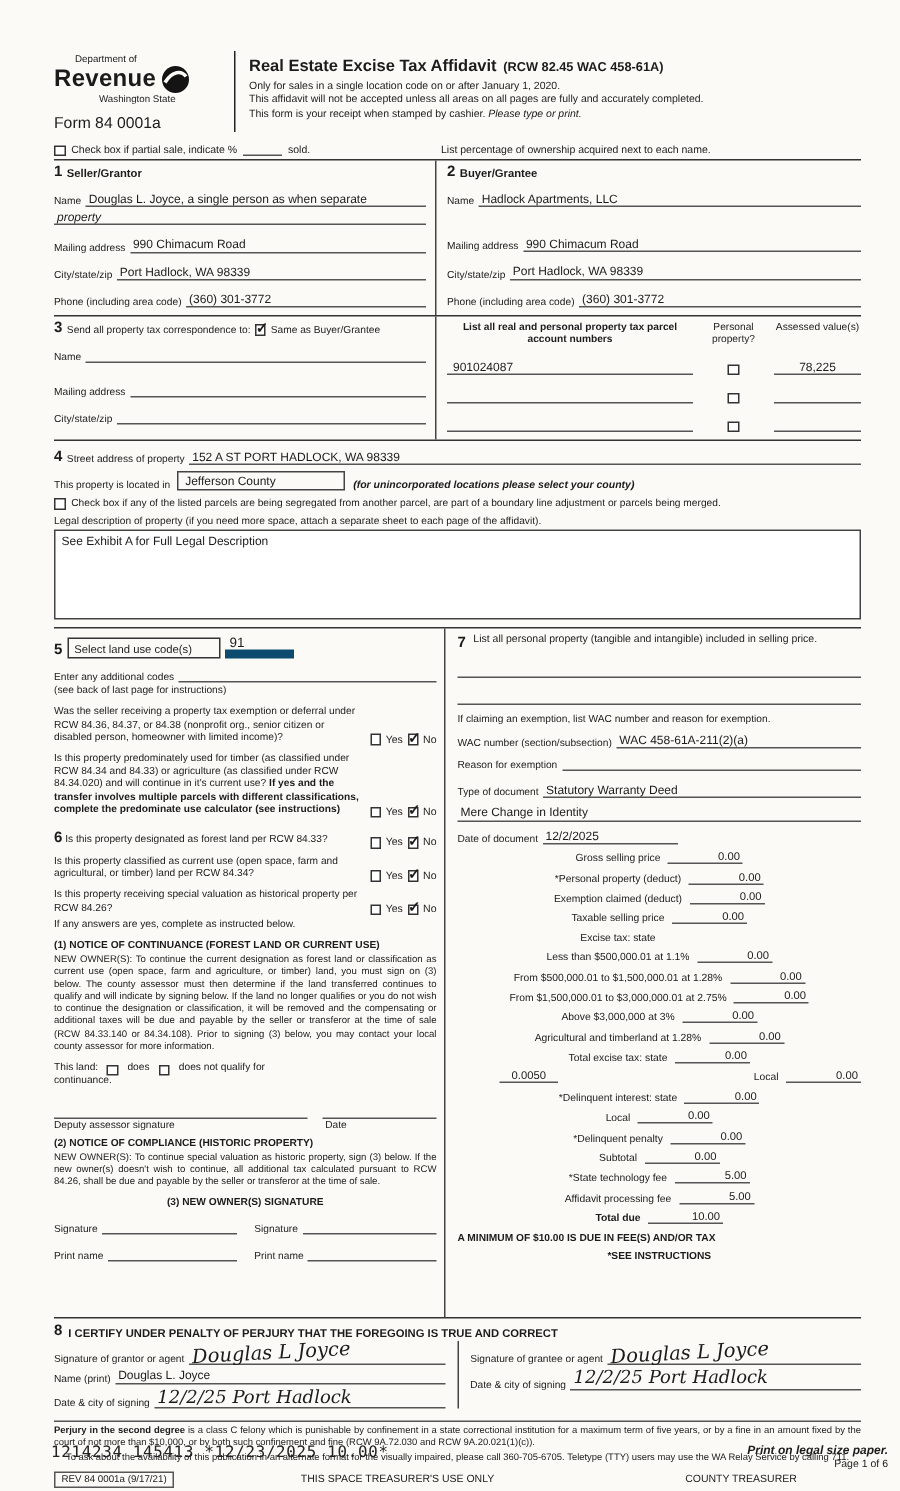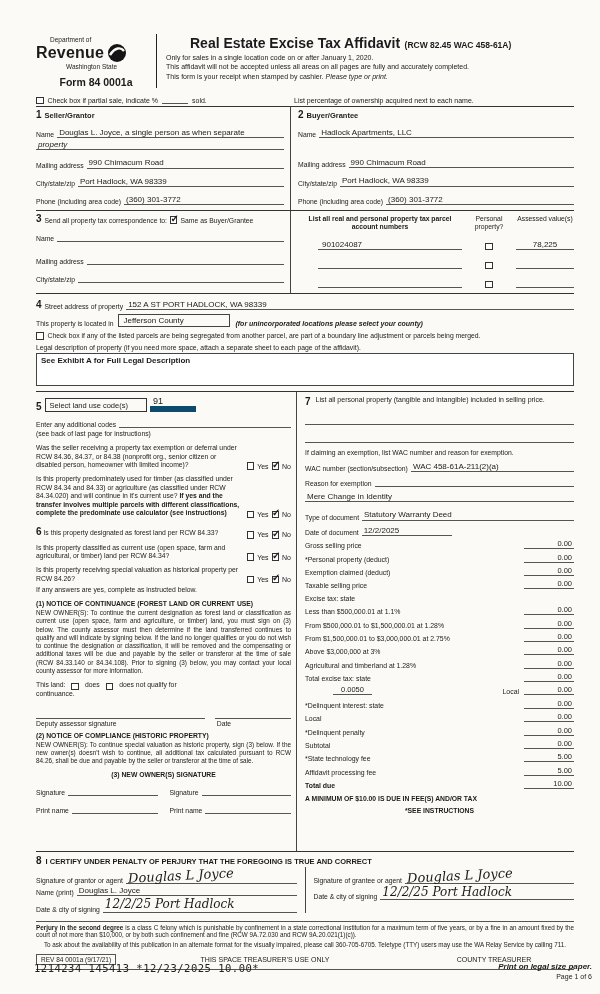--- a/index.html
+++ b/index.html
@@ -6,24 +6,24 @@
 html,body{background:#8a8a8a;}
 body{display:flex;justify-content:center;font-family:"Liberation Sans",sans-serif;color:#1b1b1b;}
 .page{width:600px;height:994px;background:#fbfaf6;padding:34px 26px 0 36px;position:relative;overflow:hidden;}
 
 .hdr{display:flex;margin-bottom:4px;}
 .logo{width:120px;flex:none;padding-top:2px;}
 .logorow{display:flex;align-items:center;gap:3px;}
 .deptof{font-size:6.5px;margin-left:14px;}
 .revname{font-size:16px;font-weight:bold;letter-spacing:.2px;}
 .wastate{font-size:6.5px;margin-left:30px;}
-.formno{font-size:10.5px;font-weight:bold;margin-top:6px;text-align:center;}
+.formno{font-size:10.5px;font-weight:normal;margin-top:6px;}
 .emblem{width:20px;height:20px;flex:none;}
 .titleblk{flex:1;border-left:1.5px solid #222;padding-left:9px;}
-.title{font-size:14px;font-weight:bold;margin-left:24px;}
+.title{font-size:11px;font-weight:bold;}
 .rcw{font-size:8.5px;font-weight:bold;}
 .note{font-size:7px;margin-top:1.5px;line-height:1.2;}
 
 .partial{display:flex;align-items:flex-end;font-size:7px;padding:4px 0 2px;}
 .pleft{display:flex;align-items:flex-end;gap:4px;width:258px;flex:none;}
 .blank{width:26px;border-bottom:1px solid #555;height:8px;}
 .mainbox{border-top:1.2px solid #333;}
 .cols{display:flex;}
 .colL{width:254px;flex:none;padding:2px 6px 5px 0;}
 .colR{flex:1;border-left:1px solid #444;padding:2px 0 5px 7px;}
@@ -35,48 +35,48 @@
 .fill{flex:1;border-bottom:1px solid #555;font-size:8px;line-height:1.15;padding:0 2px;min-height:10px;}
 .cb{display:inline-block;width:7.5px;height:7.5px;border:1px solid #333;background:#fff;position:relative;flex:none;}
 .cb.checked::after{content:"✓";position:absolute;left:-.5px;top:-4.5px;font-size:10px;font-weight:bold;}
 .yn{display:flex;align-items:center;gap:3px;font-size:7px;white-space:nowrap;flex:none;}
 
 .pthead{display:flex;align-items:flex-start;gap:4px;margin-top:2px;}
 .pth1{flex:1;font-size:6.8px;font-weight:bold;text-align:center;line-height:1.2;}
 .pth2,.pth3{font-size:6.8px;text-align:center;line-height:1.2;}
 .pth2{width:46px;}
 .pth3{width:58px;}
-.ptrow{display:flex;align-items:flex-end;gap:4px;margin-top:9px;margin-left:20px;}
+.ptrow{display:flex;align-items:flex-end;gap:4px;margin-top:9px;}
 .ptacct{flex:1;border-bottom:1px solid #555;font-size:8px;padding:0 4px;min-height:10px;}
 .ptcb{width:46px;display:flex;justify-content:center;}
 .ptval{width:58px;border-bottom:1px solid #555;font-size:8px;text-align:center;min-height:10px;}
 
 .s4{border-top:1.2px solid #333;padding:2px 0 0;}
 .s4line2{display:flex;align-items:flex-end;gap:5px;margin-top:4px;}
 .county{border:1px solid #444;font-size:8px;padding:1px 18px 1px 4px;min-width:112px;}
 .cnote{font-size:7px;font-weight:bold;font-style:italic;}
 .seg{display:flex;align-items:flex-start;gap:4px;font-size:6.8px;margin-top:5px;line-height:1.2;}
 .legallb{font-size:6.8px;margin-top:4px;}
-.legalbox{border:1px solid #444;height:33px;font-size:8px;padding:2px 4px;margin:2px 0 5px;background:#fff;font-weight:bold;}
+.legalbox{border:1px solid #444;height:60px;font-size:8px;padding:2px 4px;margin:2px 0 5px;background:#fff;}
 
 .row57{display:flex;border-top:1.2px solid #333;min-height:460px;}
 .c5{width:260px;flex:none;padding:4px 5px 4px 0;}
 .c7{flex:1;border-left:1px solid #444;padding:4px 0 4px 8px;}
 .lubox{border:1.2px solid #333;font-size:7.5px;padding:1.5px 18px 1.5px 4px;}
 .luval{width:46px;border-bottom:6px solid #0c4a6e;font-size:9px;padding:0 3px;}
 .qrow{display:flex;gap:5px;margin-top:5px;align-items:flex-end;}
 .qtxt{flex:1;font-size:6.8px;line-height:1.27;}
 .small{font-size:6.8px;line-height:1.27;}
 .body6{font-size:6.4px;line-height:1.3;text-align:justify;margin-top:2px;}
 .bt{font-size:6.8px;font-weight:bold;margin-top:5px;}
 .ctr{text-align:center;}
 .sigcols{display:flex;gap:12px;}
 .sigcols>div{flex:1;}
 
-.trow{display:flex;align-items:flex-end;justify-content:space-between;gap:5px;margin-top:3.4px;}
+.trow{display:flex;align-items:flex-end;justify-content:center;gap:5px;margin-top:3.4px;}
 .tlb{font-size:6.9px;white-space:nowrap;}
 .tval{width:50px;border-bottom:1px solid #555;font-size:7.5px;text-align:right;padding:0 2px;min-height:9px;flex:none;}
 .tval.nol{border-bottom:none;}
 .tpre{border-bottom:1px solid #555;font-size:7.5px;padding:0 8px;margin-right:auto;margin-left:28px;}
 
 .s8{border-top:1.2px solid #333;padding:3px 0 0;}
 .s8head{display:flex;gap:4px;align-items:flex-end;}
 .s8cols{display:flex;margin-top:1px;padding-bottom:5px;}
 .s8col{flex:1;padding-right:8px;}
 .s8col.rt{border-left:1px solid #444;padding-left:8px;padding-right:0;}
@@ -377,26 +377,26 @@
         </div>
       <div class="small" style="margin-top:6px;">If claiming an exemption, list WAC number and reason for exemption.</div>
       <div class="f" style="margin-top:4px;">
           <span class="lb">WAC number (section/subsection)</span>
         <span class="fill">WAC 458-61A-211(2)(a)</span>
         </div>
       <div class="f" style="margin-top:5px;">
           <span class="lb">Reason for exemption</span>
         <span class="fill"></span>
         </div>
-      <div class="f" style="margin-top:5px;">
-          <span class="fill">Mere Change in Identity</span>
-        </div>
       <div class="f" style="margin-top:8px;">
           <span class="lb">Type of document</span>
         <span class="fill">Statutory Warranty Deed</span>
+        </div>
+      <div class="f" style="margin-top:5px;">
+          <span class="fill">Mere Change in Identity</span>
         </div>
       <div class="f" style="margin-top:5px;">
           <span class="lb">Date of document</span>
         <span class="fill" style="flex:0 0 90px;">12/2/2025</span>
           <span class="gap" style="flex:1;"></span>
         </div>
 
       <div class="trow">
           <span class="tlb">Gross selling price</span>
           <span class="tval">0.00</span>

